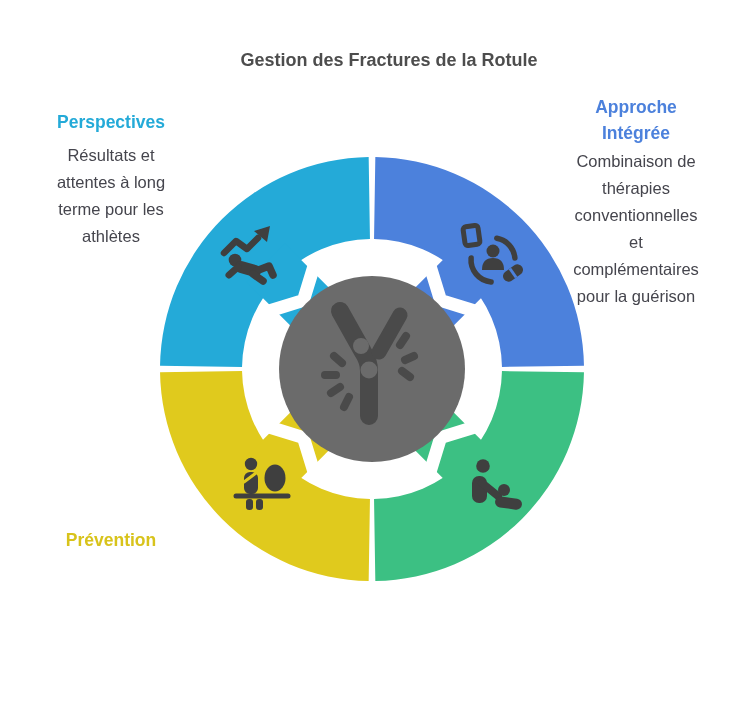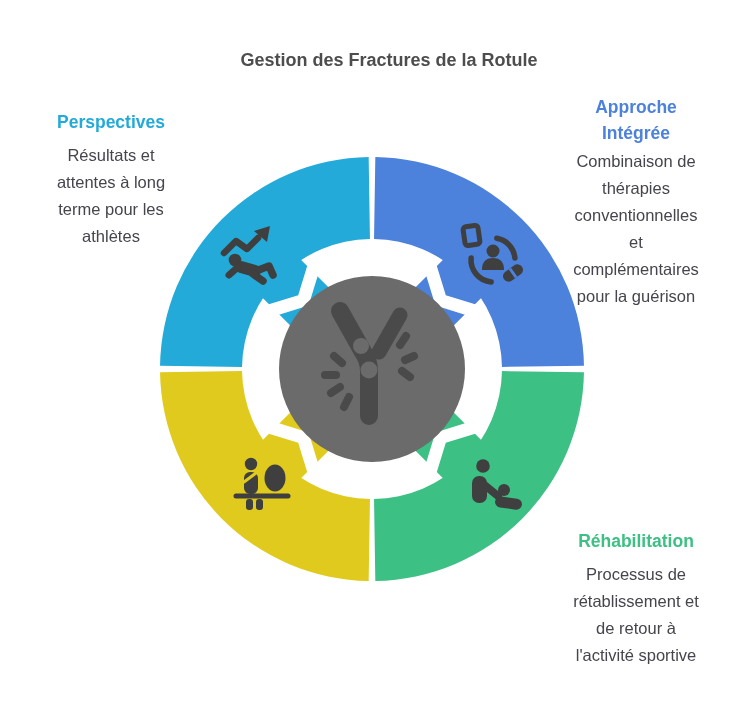--- a/index.html
+++ b/index.html
@@ -125,23 +125,17 @@
 
   <div class="sec pos0">
     <div class="h hd0">Perspectives</div>
     <div class="d">Résultats et
 attentes à long
 terme pour les
 athlètes</div>
   </div>
 
   <div class="sec pos2">
+    <div class="h hd2">Prévention</div>
   </div>
 
-  <div class="sec pos3">
-    <div class="h hd3">Réhabilitation</div>
-    <div class="d">Processus de
-rétablissement et
-de retour à
-l'activité sportive</div>
-  </div>
 
 </div>
 
 </body></html>

